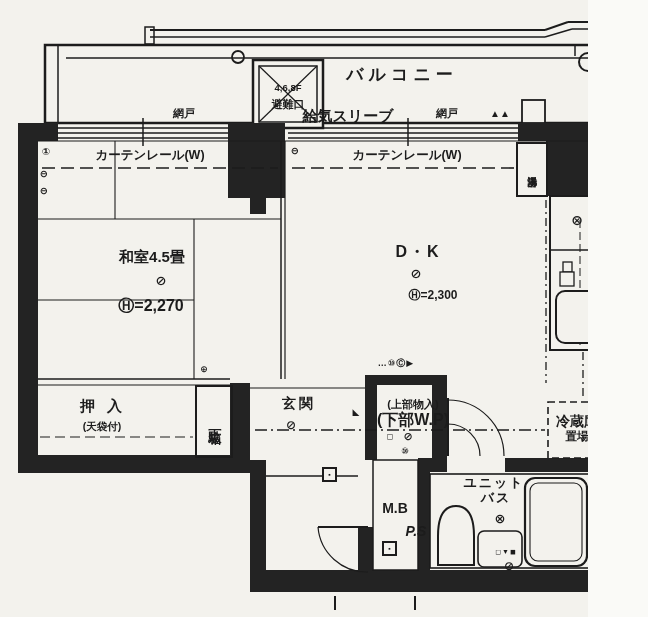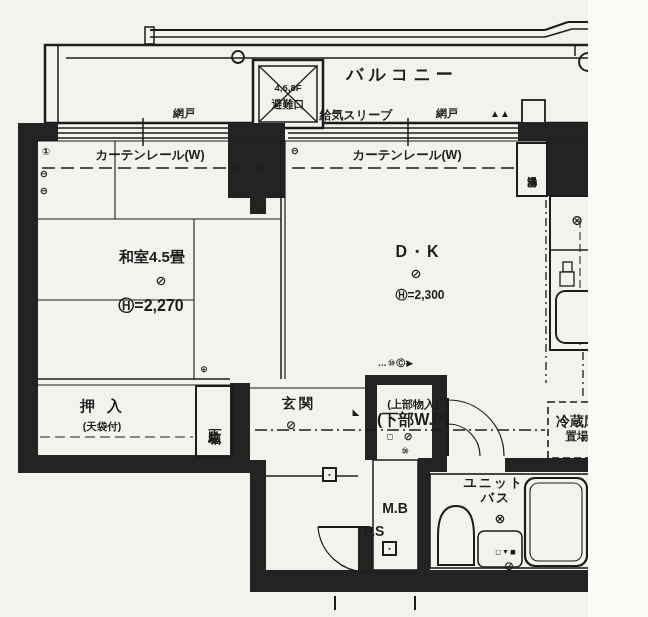--- a/index.html
+++ b/index.html
@@ -157,59 +157,59 @@
       <line x1="335" y1="596" x2="335" y2="610"></line>
       <line x1="415" y1="596" x2="415" y2="610"></line>
       <line x1="618" y1="596" x2="618" y2="610"></line>
     </g>
   </svg>
 
   <div class="lbl" style="left:402px;top:75px;font-size:17px;letter-spacing:5px;">バルコニー</div>
 
 
   <div class="lbl" style="left:184px;top:113px;font-size:11px;">網戸</div>
-  <div class="lbl" style="left:356px;top:116px;font-size:12px;">給気スリーブ</div>
+  <div class="lbl" style="left:348px;top:116px;font-size:15px;">給気スリーブ</div>
   <div class="lbl" style="left:447px;top:113px;font-size:11px;">網戸</div>
   <div class="lbl" style="left:500px;top:114px;font-size:10px;">▲▲</div>
 
   <div class="lbl" style="left:288px;top:88px;font-size:9.5px;">4,6,8F</div>
   <div class="lbl" style="left:288px;top:104px;font-size:11px;">避難口</div>
 
   <div class="lbl" style="left:150px;top:155px;font-size:12.5px;">カーテンレール(W)</div>
   <div class="lbl" style="left:407px;top:155px;font-size:12.5px;">カーテンレール(W)</div>
 
   <div class="lbl" style="left:152px;top:257px;font-size:15px;">和室4.5畳</div>
   <div class="lbl sym" style="left:161px;top:281px;font-size:13px;">⊘</div>
   <div class="lbl" style="left:151px;top:306px;font-size:16px;">Ⓗ=2,270</div>
   <div class="lbl sym" style="left:204px;top:369px;font-size:9px;">⊕</div>
 
   <div class="lbl" style="left:418px;top:252px;font-size:16px;letter-spacing:2px;">D・K</div>
   <div class="lbl sym" style="left:416px;top:274px;font-size:13px;">⊘</div>
-  <div class="lbl" style="left:420px;top:296px;font-size:12px;">Ⓗ=2,300</div>
+  <div class="lbl" style="left:433px;top:296px;font-size:12px;">Ⓗ=2,300</div>
   <div class="lbl sym" style="left:295px;top:151px;font-size:10px;">⊖</div>
 
   <div class="lbl" style="left:103px;top:406px;font-size:15px;letter-spacing:4px;">押 入</div>
   <div class="lbl" style="left:102px;top:426px;font-size:10.5px;">(天袋付)</div>
 
   <div class="lbl vert" style="left:214px;top:421px;font-size:13px;">下駄箱</div>
 
   <div class="lbl" style="left:299px;top:403px;font-size:14px;letter-spacing:3px;">玄関</div>
   <div class="lbl sym" style="left:291px;top:426px;font-size:12px;">⊘</div>
   <div class="lbl sym" style="left:356px;top:412px;font-size:9px;">◣</div>
   <div class="mbox" style="left:322px;top:467px;">▪</div>
 
   <div class="lbl" style="left:413px;top:404px;font-size:11px;">(上部物入)</div>
   <div class="lbl" style="left:413px;top:420px;font-size:16px;">(下部W.P)</div>
   <div class="lbl sym" style="left:390px;top:437px;font-size:8px;">◻</div>
   <div class="lbl sym" style="left:408px;top:436px;font-size:11px;">⊘</div>
   <div class="lbl sym" style="left:405px;top:451px;font-size:9px;">⑩</div>
   <div class="lbl sym" style="left:396px;top:363px;font-size:9px;letter-spacing:1px;">…⑩Ⓒ▶</div>
 
   <div class="lbl" style="left:395px;top:508px;font-size:14px;">M.B</div>
-  <div class="lbl" style="left:374px;top:531px;font-size:14px;">P.S</div>
+  <div class="lbl" style="left:416px;top:531px;font-size:14px;font-style:italic;">P.S</div>
   <div class="mbox" style="left:382px;top:541px;">▪</div>
 
   <div class="lbl" style="left:494px;top:483px;font-size:13px;letter-spacing:2px;">ユニット</div>
   <div class="lbl" style="left:496px;top:498px;font-size:13px;letter-spacing:2px;">バス</div>
   <div class="lbl sym" style="left:500px;top:519px;font-size:13px;">⊗</div>
   <div class="lbl sym" style="left:506px;top:552px;font-size:7px;letter-spacing:1px;">◻▼◼</div>
   <div class="lbl sym" style="left:509px;top:567px;font-size:12px;">⊘</div>
 
   <div class="lbl" style="left:577px;top:421px;font-size:14px;">冷蔵庫</div>
   <div class="lbl" style="left:577px;top:437px;font-size:11.5px;">置場</div>

